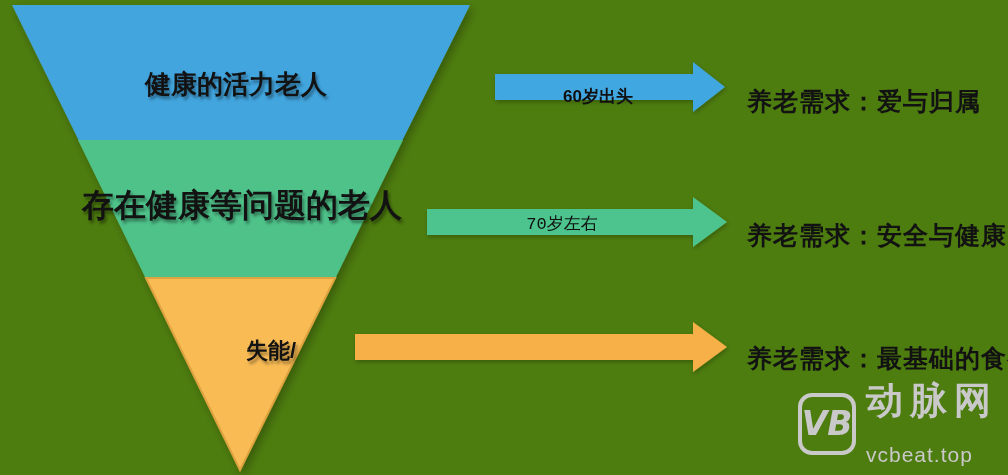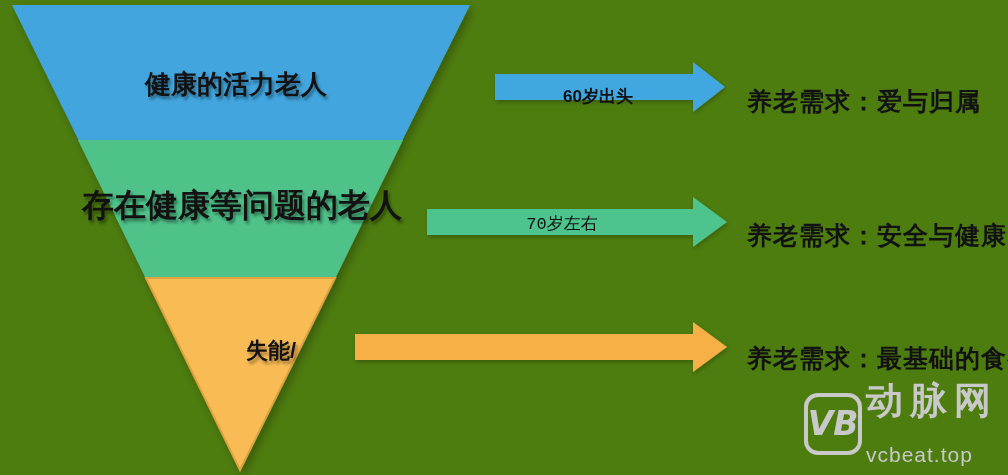--- a/index.html
+++ b/index.html
@@ -24,21 +24,21 @@
   .arrow-label-2{left:562px;top:223px;font-family:Liberation Mono, monospace;}
   .arrow-label-3{left:525px;top:348px;}
   .need-label{
     position:absolute;left:747px;transform:translateY(-50%);
     font-size:25px;font-weight:700;color:#121212;white-space:nowrap;letter-spacing:1px;margin-top:12px;
   }
   .need-label-1{top:89px;}
   .need-label-2{top:223px;}
   .need-label-3{top:346px;}
   .watermark{
-    position:absolute;right:10px;bottom:9px;display:flex;align-items:center;gap:4px;
+    position:absolute;right:10px;bottom:9px;display:flex;align-items:center;gap:10px;
     color:#c9c9c9;user-select:none;
   }
   .wm-logo{
     width:50px;height:54px;border:4px solid #c9c9c9;border-radius:14px;
     display:flex;align-items:center;justify-content:center;
     font-size:33px;font-weight:bold;font-style:italic;color:#c9c9c9;
     font-family:"DejaVu Sans",sans-serif;
   }
   .wm-col{display:flex;flex-direction:column;align-items:flex-start;}
   .wm-name{font-size:37px;font-weight:bold;letter-spacing:7px;line-height:1.0;}

